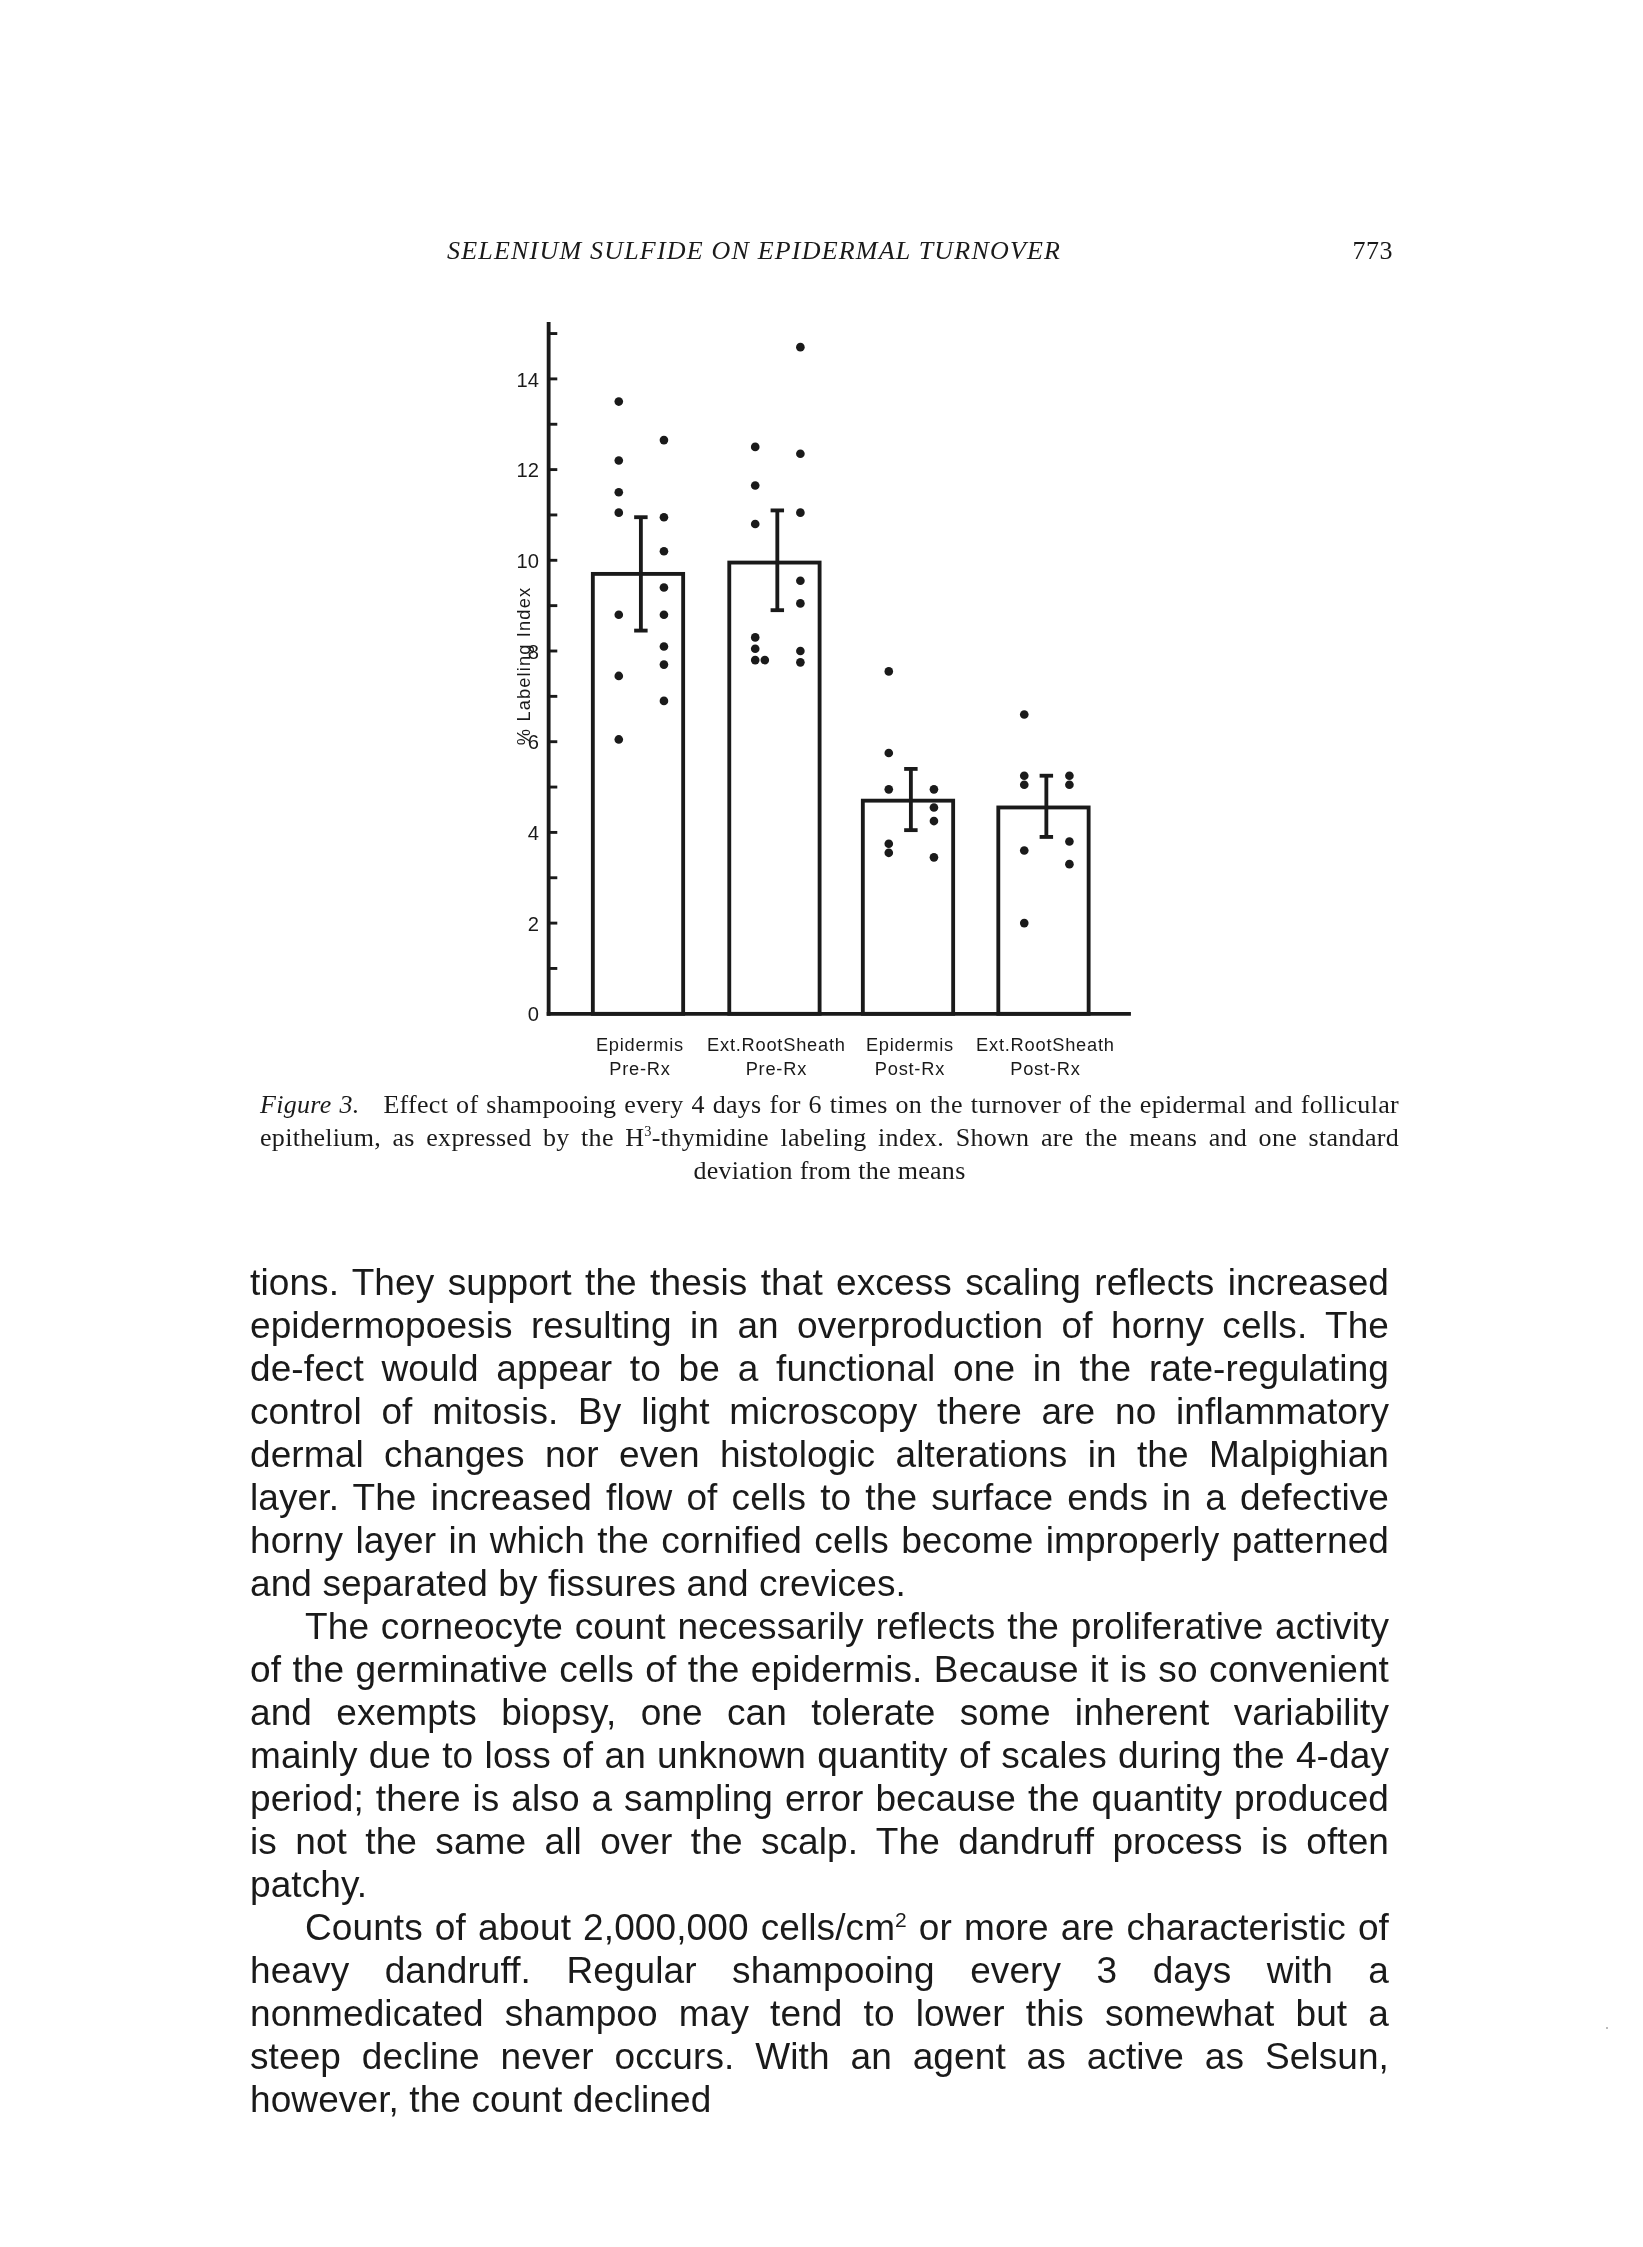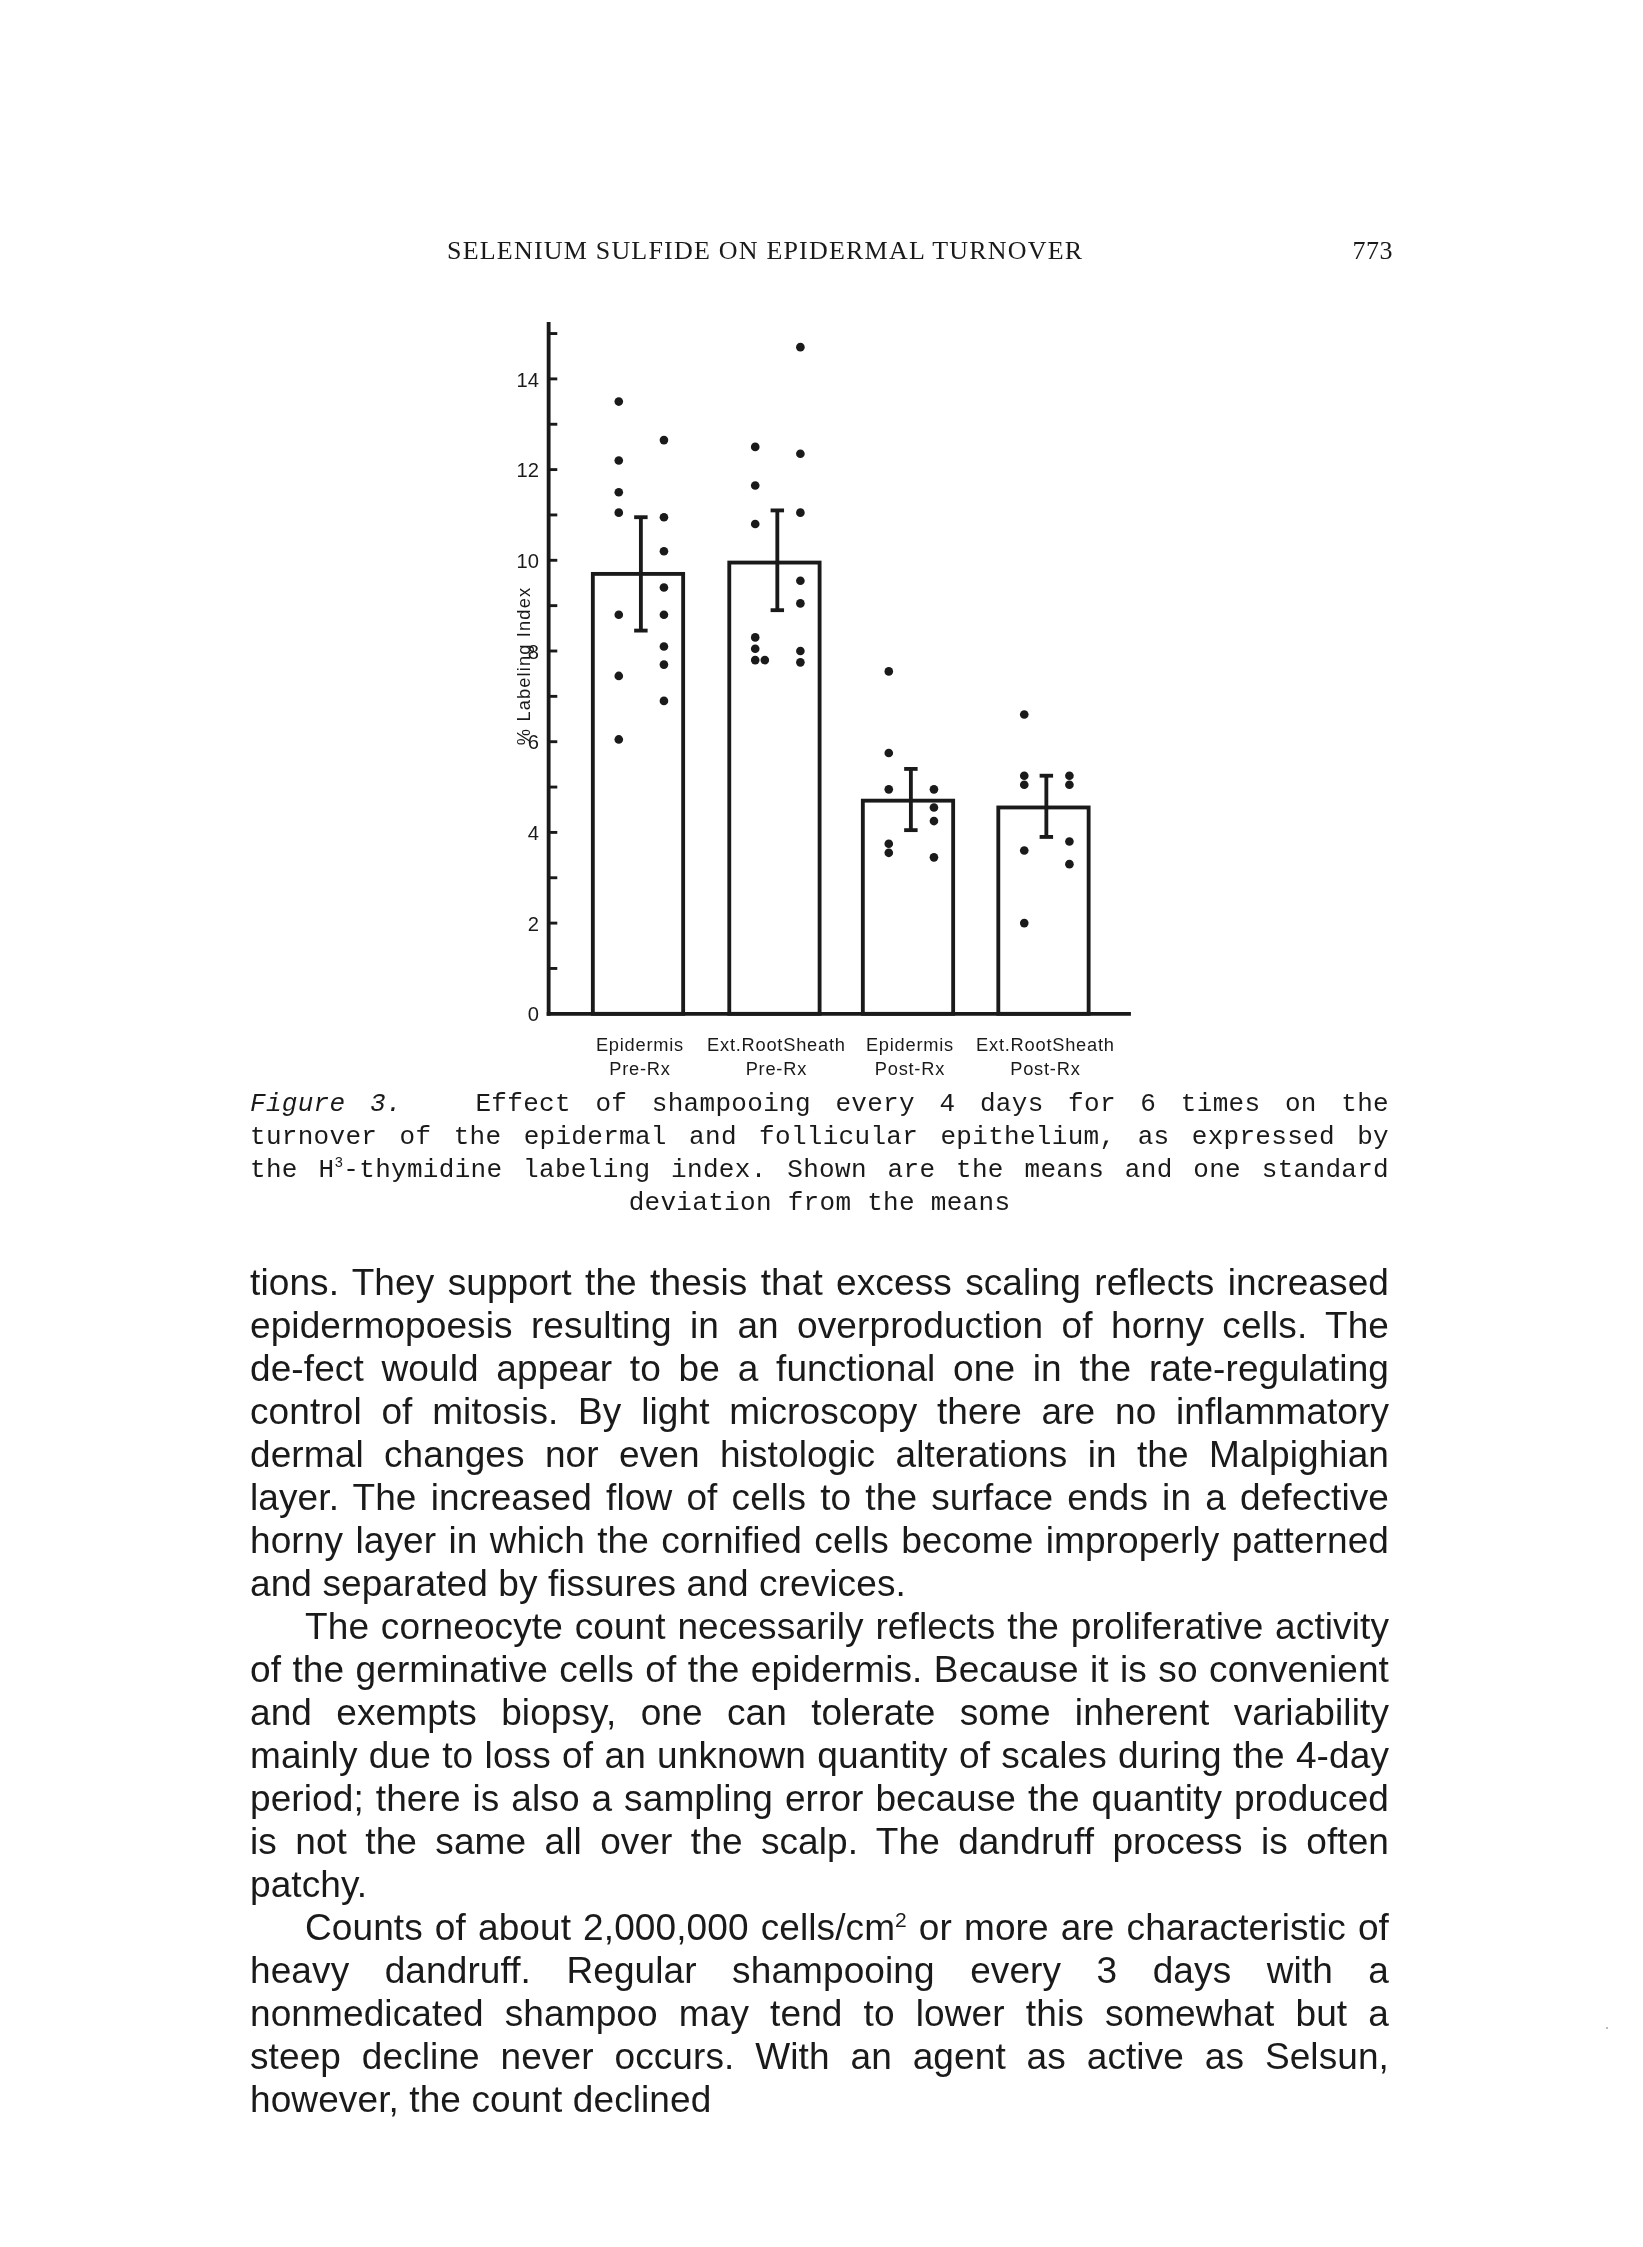--- a/index.html
+++ b/index.html
@@ -1,26 +1,26 @@
 <!DOCTYPE html>
 <html><head>
 <meta charset="utf-8">
 <style>
   html, body { margin: 0; padding: 0; background: #ffffff; }
   body { width: 1644px; height: 2247px; position: relative; overflow: hidden; color: #1a1a1a; }
   .running-head {
     position: absolute; left: 447px; top: 236px; width: 946px; height: 33px;
     font-family: "Liberation Serif", "DejaVu Serif", serif; font-size: 26px; letter-spacing: 1.2px;
   }
-  .running-head .title { position: absolute; left: 0; top: 0; white-space: nowrap; }
+  .running-head .title { position: absolute; left: 0; top: 0; white-space: nowrap; font-style: italic; }
   .running-head .page-num { position: absolute; right: 0; top: 0; letter-spacing: 0.5px; }
   #chart { position: absolute; left: 0; top: 0; }
   .caption {
-    position: absolute; left: 250px; top: 1088px; width: 1139px;
-    font-family: Liberation Mono, monospace; font-size: 26px; line-height: 33px;
+    position: absolute; left: 260px; top: 1088px; width: 1139px;
+    font-family: Liberation Serif, serif; font-size: 26px; line-height: 33px;
     text-align: justify; text-align-last: center; letter-spacing: 0.3px;
   }
   .caption .fig-label { font-style: italic; }
   .caption sup { font-size: 14.4px; line-height: 0; }
   .body-text {
     position: absolute; left: 250px; top: 1261px; width: 1139px;
     font-family: Liberation Sans, sans-serif; font-size: 37px; line-height: 43px;
   }
   .body-text p { margin: 0; text-align: justify; text-align-last: left; letter-spacing: 0.1px; }
   .body-text p.indent { text-indent: 55px; }

